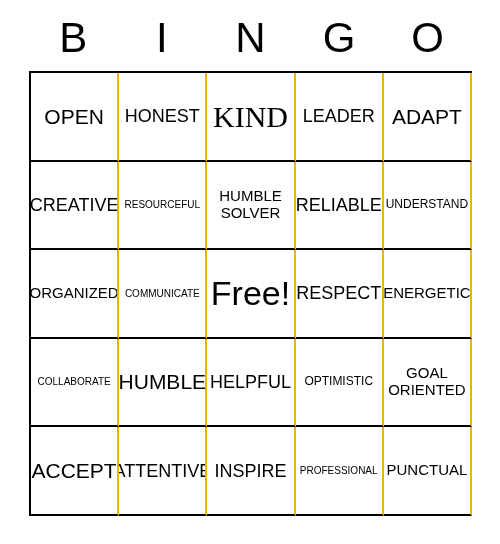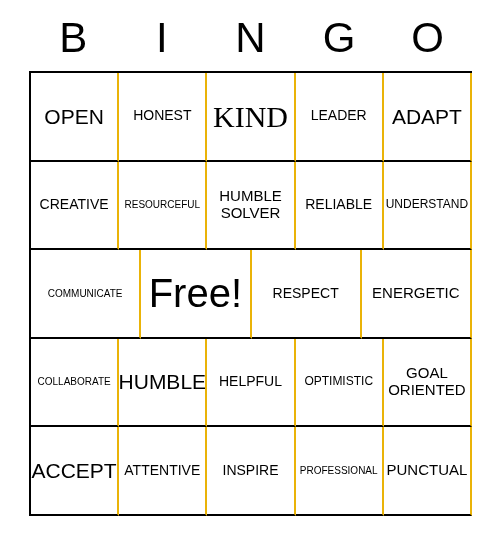--- a/index.html
+++ b/index.html
@@ -80,24 +80,24 @@
     background: #ffffff;
   }
   .cell-text {
     display: block;
     line-height: 1.12;
     white-space: pre-line;
     color: #000000;
   }
 
   
-  .sz-xxl { font-size: 40px; }
+  .sz-xxl { font-size: 34px; }
   .sz-xl  { font-size: 30px; font-family: Liberation Serif, serif; }
   .sz-lg  { font-size: 21px; }
-  .sz-md  { font-size: 14px; }
+  .sz-md  { font-size: 18px; }
   .sz-sm  { font-size: 15px; }
   .sz-xs  { font-size: 12px; }
   .sz-xxs { font-size: 10px; }
 </style>
 </head>
 <body>
 
 <div id="bingo-card">
 
   <div id="bingo-header">
@@ -142,20 +142,23 @@
       <div class="bingo-cell">
           <span class="cell-text sz-md">RELIABLE</span>
         </div>
       <div class="bingo-cell">
           <span class="cell-text sz-xs">UNDERSTAND</span>
         </div>
     </div>
 
     <div class="bingo-row">
       <div class="bingo-cell">
+          <span class="cell-text sz-sm">ORGANIZED</span>
+        </div>
+      <div class="bingo-cell">
           <span class="cell-text sz-xxs">COMMUNICATE</span>
         </div>
       <div class="bingo-cell">
           <span class="cell-text sz-xxl">Free!</span>
         </div>
       <div class="bingo-cell">
           <span class="cell-text sz-md">RESPECT</span>
         </div>
       <div class="bingo-cell">
           <span class="cell-text sz-sm">ENERGETIC</span>

